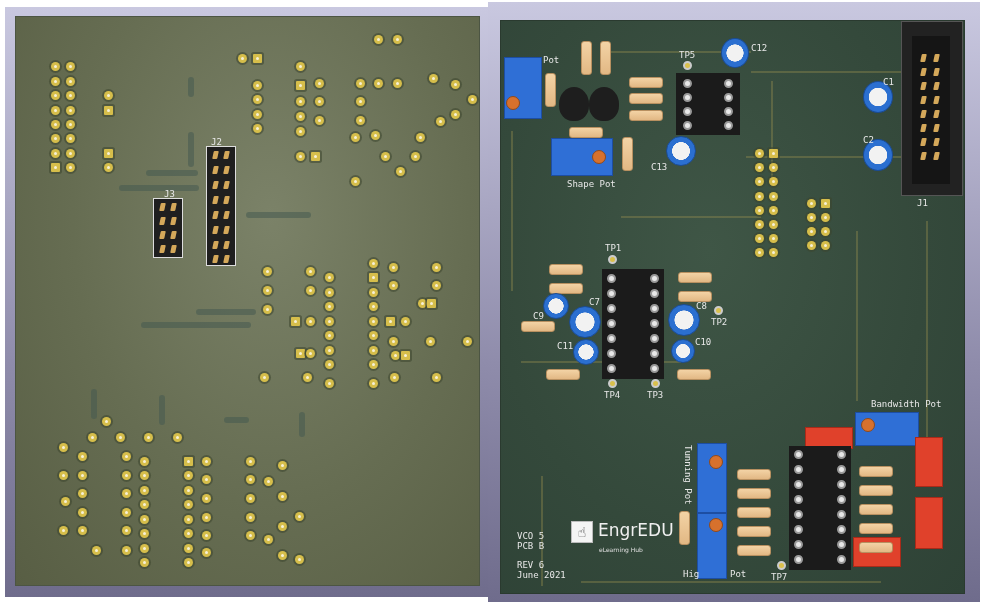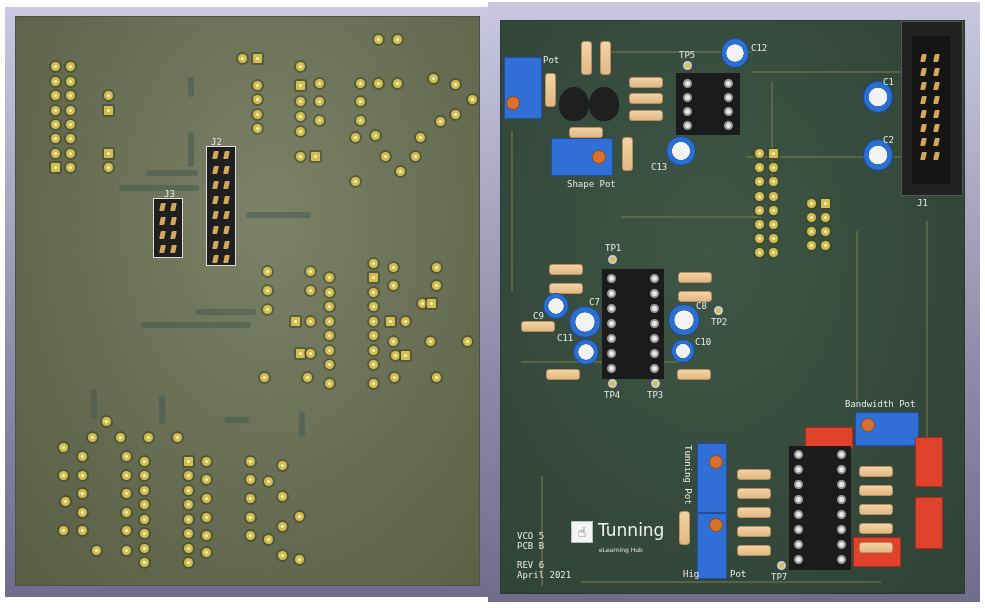--- a/index.html
+++ b/index.html
@@ -319,21 +319,21 @@
         <div class="pin" style="left:32px;top:102px"></div>
       <div class="pin" style="left:19px;top:116px"></div>
         <div class="pin" style="left:32px;top:116px"></div>
       <div class="pin" style="left:19px;top:130px"></div>
         <div class="pin" style="left:32px;top:130px"></div>
     </div>
     <div class="silk" style="left:416px;top:177px">J1</div>
     <div class="cap" style="left:362px;top:60px;width:30px;height:32px"></div>
     <div class="silk" style="left:382px;top:56px">C1</div>
     <div class="cap" style="left:362px;top:118px;width:30px;height:32px"></div>
-    <div class="silk" style="left:382px;top:114px">C2</div>
+    <div class="silk" style="left:362px;top:114px">C2</div>
 
     <div class="pad" style="left:254px;top:128px"></div>
       <div class="pad sq" style="left:268px;top:128px"></div>
     <div class="pad" style="left:254px;top:142px"></div>
       <div class="pad" style="left:268px;top:142px"></div>
     <div class="pad" style="left:254px;top:156px"></div>
       <div class="pad" style="left:268px;top:156px"></div>
     <div class="pad" style="left:254px;top:171px"></div>
       <div class="pad" style="left:268px;top:171px"></div>
     <div class="pad" style="left:254px;top:185px"></div>
@@ -375,35 +375,35 @@
       <div class="sp" style="left:48px;top:65px"></div>
       <div class="sp" style="left:48px;top:80px"></div>
       <div class="sp" style="left:48px;top:95px"></div>
     </div>
     <div class="cap" style="left:42px;top:272px;width:26px;height:26px"></div>
     <div class="silk" style="left:32px;top:290px">C9</div>
     <div class="cap" style="left:68px;top:285px;width:32px;height:32px"></div>
     <div class="silk" style="left:88px;top:276px">C7</div>
     <div class="res h" style="left:20px;top:300px"></div>
     <div class="cap" style="left:72px;top:318px;width:26px;height:26px"></div>
-    <div class="silk" style="left:56px;top:312px">C11</div>
+    <div class="silk" style="left:56px;top:320px">C11</div>
     <div class="res h" style="left:45px;top:348px"></div>
     <div class="cap" style="left:167px;top:283px;width:32px;height:32px"></div>
     <div class="silk" style="left:195px;top:280px">C8</div>
     <div class="tp" style="left:213px;top:285px"></div>
     <div class="silk" style="left:210px;top:296px">TP2</div>
     <div class="cap" style="left:170px;top:318px;width:24px;height:24px"></div>
     <div class="silk" style="left:194px;top:316px">C10</div>
     <div class="res h" style="left:176px;top:348px"></div>
     <div class="tp" style="left:107px;top:358px"></div>
     <div class="silk" style="left:103px;top:369px">TP4</div>
     <div class="tp" style="left:150px;top:358px"></div>
     <div class="silk" style="left:146px;top:369px">TP3</div>
 
-    <div class="silk" style="left:344px;top:378px">Bandwidth Pot</div>
+    <div class="silk" style="left:370px;top:378px">Bandwidth Pot</div>
     <div class="pot" style="left:354px;top:391px;width:64px;height:34px;"></div>
     <div class="screw" style="left:360px;top:397px"></div>
     <div class="redcap" style="left:304px;top:406px;width:48px;height:22px"></div>
     <div class="redcap" style="left:414px;top:416px;width:28px;height:50px"></div>
     <div class="redcap" style="left:414px;top:476px;width:28px;height:52px"></div>
     <div class="redcap" style="left:352px;top:516px;width:48px;height:30px"></div>
 
     <div class="socket" style="left:288px;top:425px;width:62px;height:124px;">
       <div class="sp" style="left:5px;top:4px"></div>
       <div class="sp" style="left:5px;top:19px"></div>
@@ -442,19 +442,19 @@
     <div class="silk" style="left:176px;top:424px;transform:rotate(90deg);transform-origin:0 0;left:192px;">Tunning Pot</div>
     <div class="pot" style="left:196px;top:492px;width:30px;height:66px;"></div>
     <div class="screw" style="left:208px;top:497px"></div>
     <div class="res v" style="left:178px;top:490px"></div>
     <div class="silk" style="left:182px;top:548px">Hig</div>
     <div class="silk" style="left:229px;top:548px">Pot</div>
 
     <div class="silk" style="left:16px;top:510px">VCO 5</div>
     <div class="silk" style="left:16px;top:520px">PCB B</div>
     <div class="silk" style="left:16px;top:539px">REV 6</div>
-    <div class="silk" style="left:16px;top:549px">April 2021</div>
+    <div class="silk" style="left:16px;top:549px">June 2021</div>
 
     <div class="logo-box" style="left:70px;top:500px">☝</div>
-    <div class="logo-name" style="left:97px;top:499px">Tunning</div>
+    <div class="logo-name" style="left:97px;top:499px">EngrEDU</div>
     <div class="logo-sub" style="left:98px;top:525px">eLearning Hub</div>
   </div>
 </div>
 
 </body></html>

